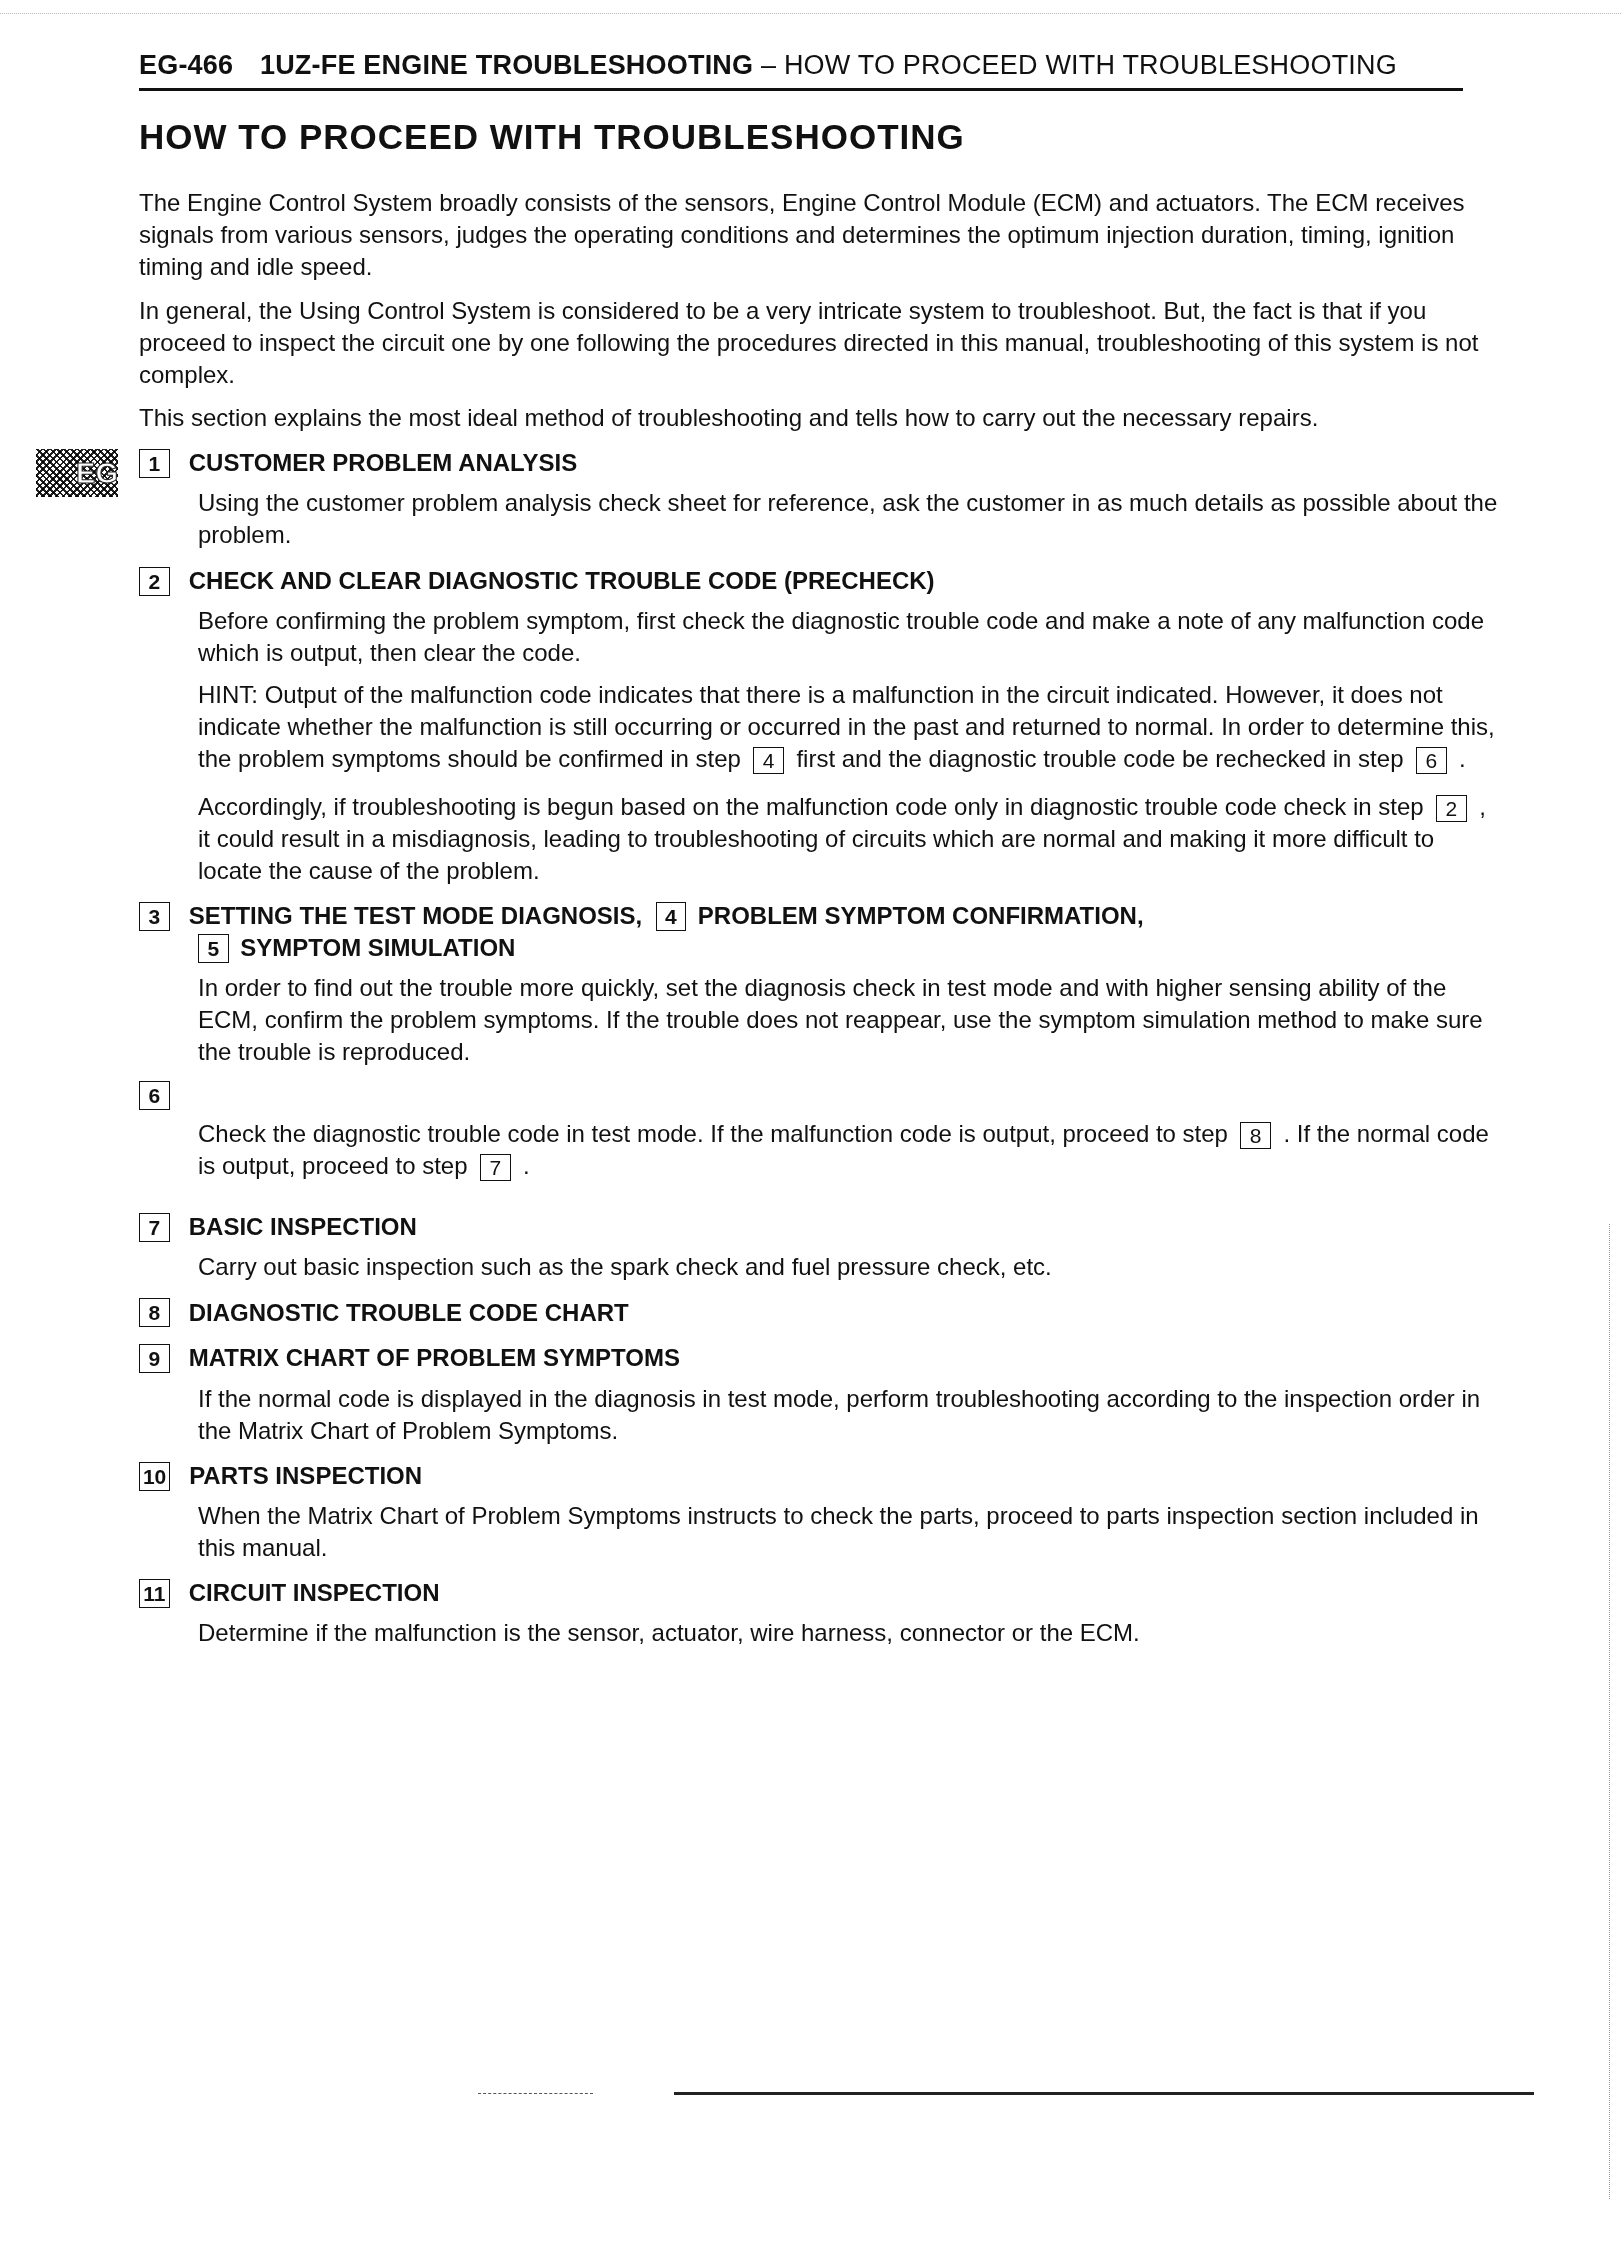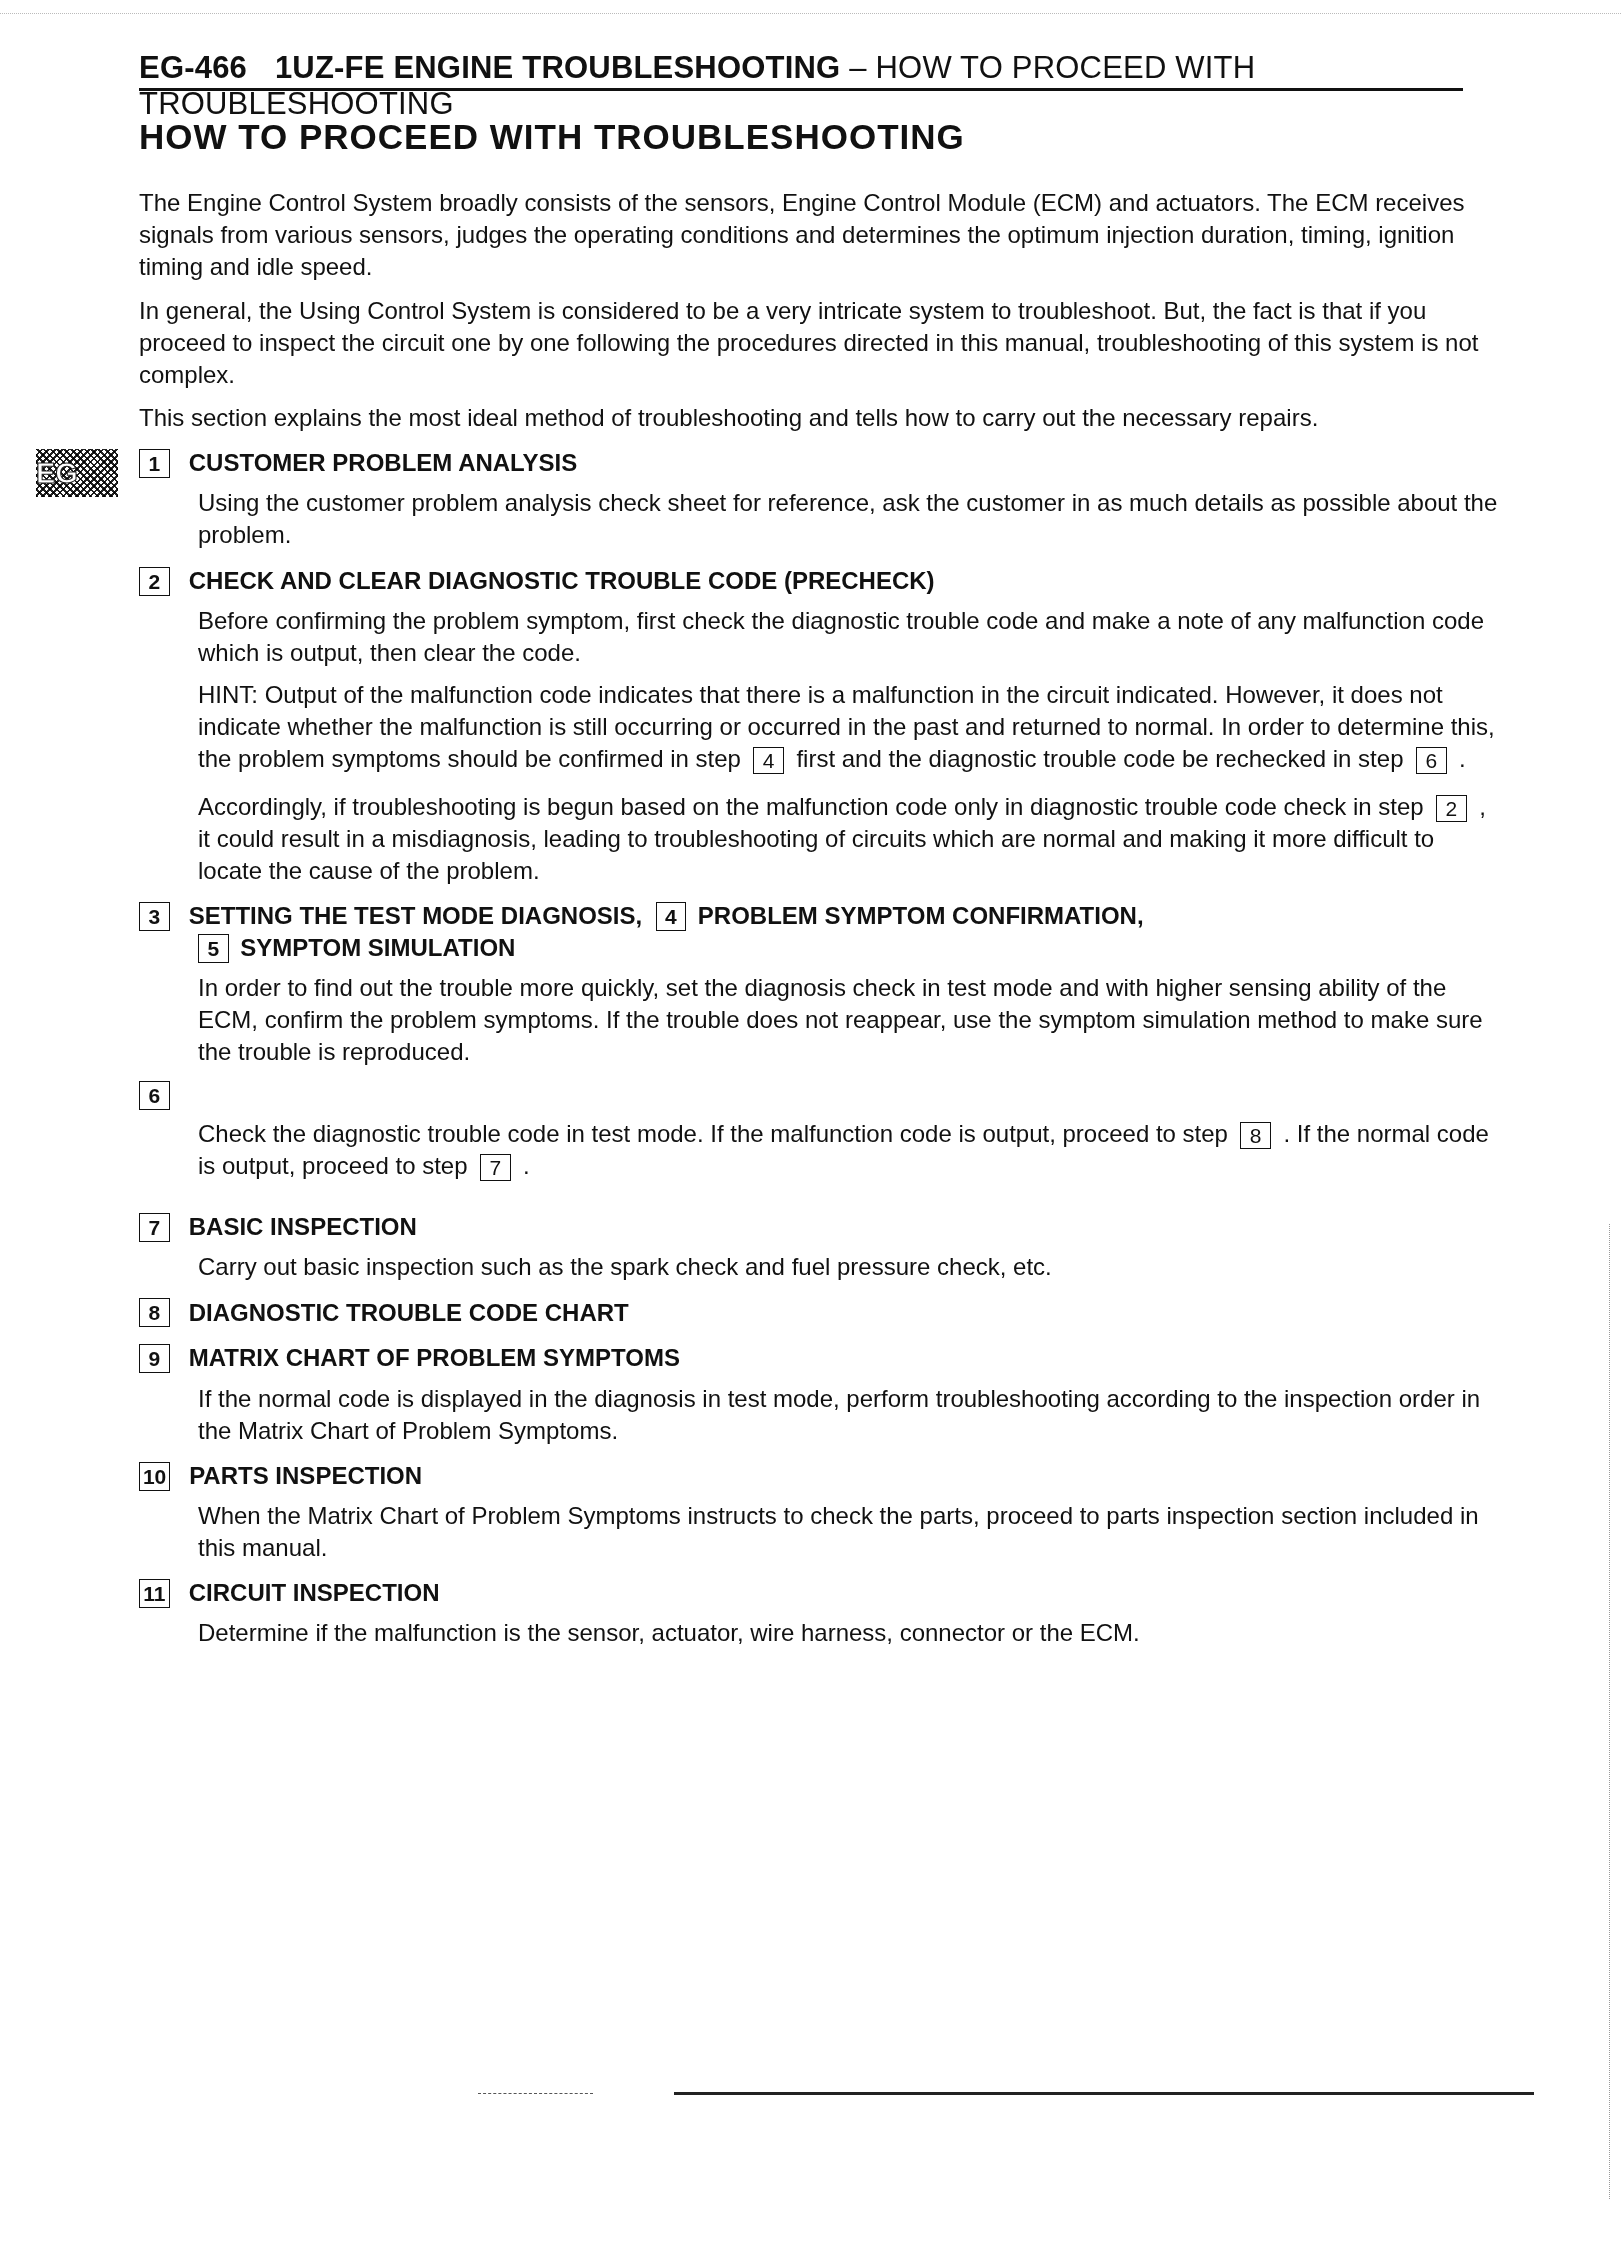--- a/index.html
+++ b/index.html
@@ -1,28 +1,28 @@
 <!DOCTYPE html>
 <html><head>
 <meta charset="utf-8">
 <style>
   html, body { margin: 0; padding: 0; background: #ffffff; }
   body { width: 1621px; height: 2259px; position: relative; overflow: hidden; color: #111; font-family: "Liberation Sans", sans-serif; }
   .topdots { position: absolute; top: 13.4px; left: 0; width: 1621px; border-top: 1px dotted #bbb; }
   .rightdots { position: absolute; top: 1224px; right: 11.5px; height: 975px; border-right: 1.9px dotted #999; }
-  .header { position: absolute; top: 50px; left: 139px; width: 1324px; font-size: 31px; font-weight: bold; letter-spacing: 0.2px; }
+  .header { position: absolute; top: 50px; left: 139px; width: 1324px; font-size: 27px; font-weight: bold; letter-spacing: 0.2px; }
   .header .pg { margin-right: 19px; }
   .header .sub { font-weight: normal; }
   .header-rule { position: absolute; top: 88px; left: 139px; width: 1324px; height: 2.9px; background: #111; }
   .title { position: absolute; top: 117px; left: 139px; font-size: 35px; font-weight: bold; letter-spacing: 1px; margin: 0; }
   .content { position: absolute; top: 187px; left: 139px; width: 1362px; font-size: 24px; line-height: 32px; }
   .content p { margin: 0 0 11.5px 0; }
   .eg-tab { position: absolute; top: 449px; left: 36px; width: 82px; height: 48px;
             background: repeating-linear-gradient(45deg, #222 0 1.9px, #fff 1.9px 4.8px), repeating-linear-gradient(-45deg, #222 0 1.9px, #fff 1.9px 4.8px);
-            background-blend-mode: multiply; display: flex; align-items: center; justify-content: flex-start; }
+            background-blend-mode: multiply; display: flex; align-items: center; justify-content: flex-end; }
   .eg-tab span { font-size: 29px; font-weight: bold; color: #fff; -webkit-text-stroke: 1px #222; }
   .step { margin-top: 13.4px; }
   .step-head { display: flex; align-items: center; font-weight: bold; font-size: 24px; line-height: 32.5px; }
   .box { display: inline-block; border: 1.9px solid #111; min-width: 23px; height: 27px; line-height: 27px; text-align: center;
          font-weight: bold; font-size: 21px; padding: 0 2.9px; margin-right: 19px; box-sizing: content-box; }
   .box.inline { margin: 0 5.7px; font-weight: normal; height: 25px; line-height: 25px; vertical-align: middle; }
   .head-box-mid { margin-left: 13.4px; margin-right: 11.5px; }
   .step-body { padding-left: 59px; margin-top: 7.6px; }
   .step-body p { margin: 0 0 9.6px 0; }
   .head2 { padding-left: 59px; display: flex; align-items: center; font-weight: bold; }

